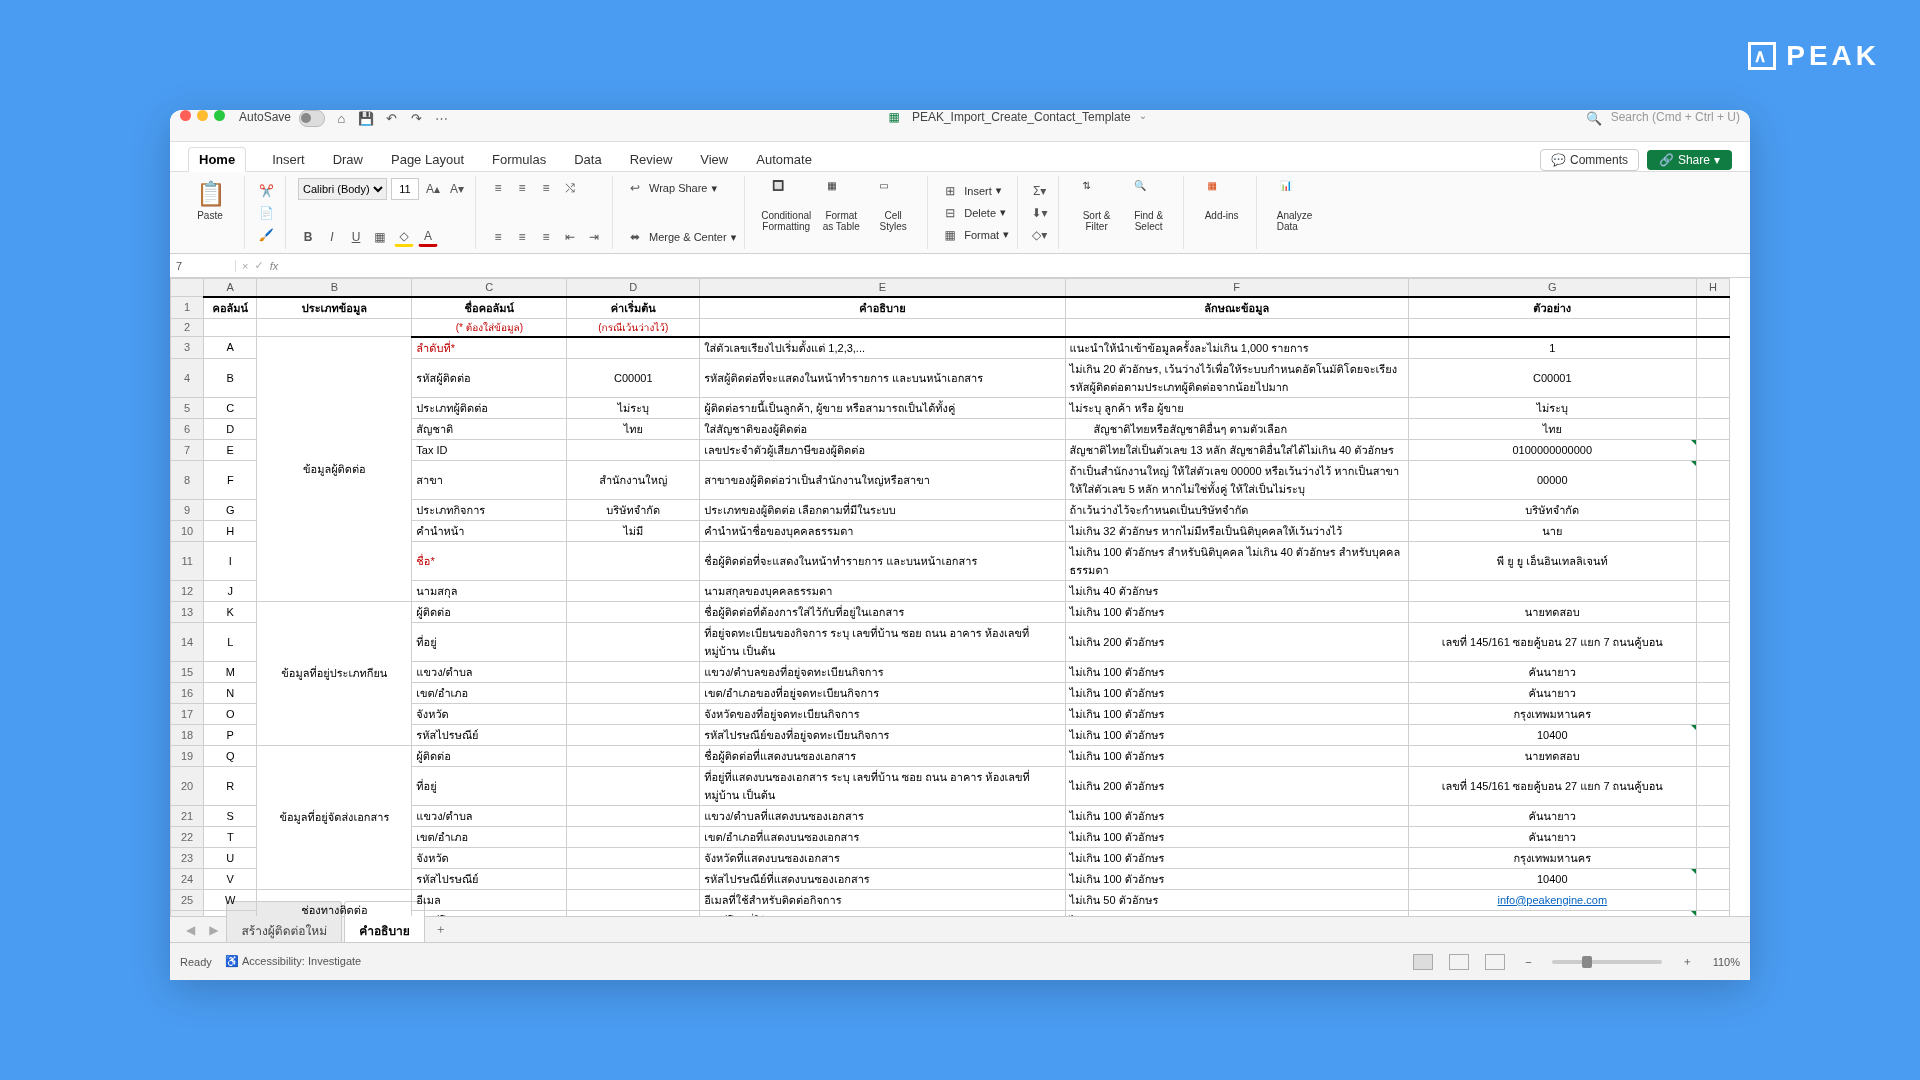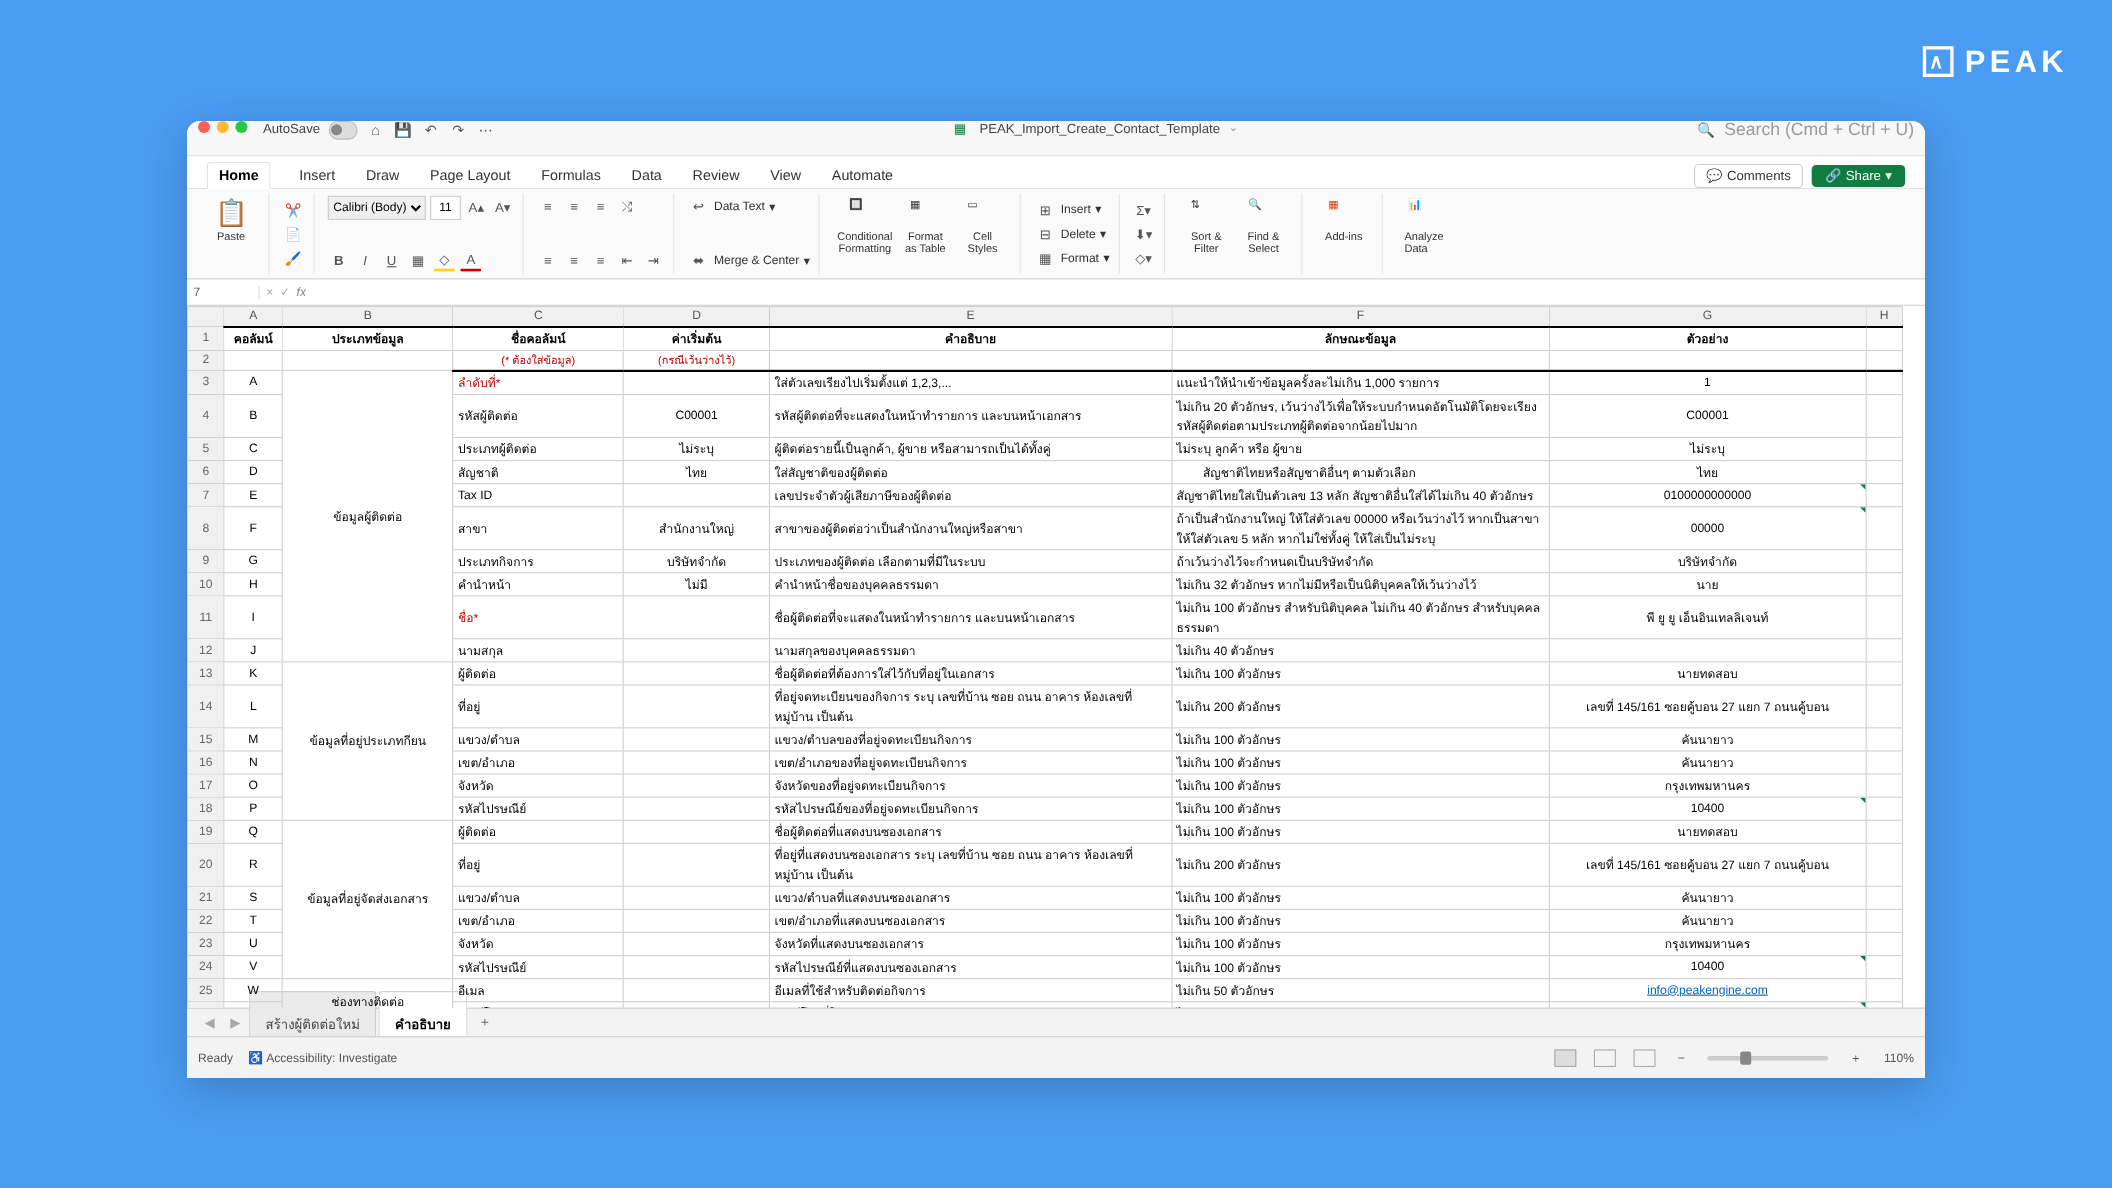--- a/index.html
+++ b/index.html
@@ -5,21 +5,21 @@
   * { margin:0; padding:0; box-sizing:border-box; }
   body { background:#4a9cf2; font-family:-apple-system,"Segoe UI",Arial,sans-serif; width:1920px; height:1080px; position:relative; overflow:hidden; }
   .peak-logo { position:absolute; top:40px; right:40px; color:#fff; font-size:28px; font-weight:700; letter-spacing:4px; display:flex; align-items:center; gap:10px;}
   .peak-logo .box { width:28px; height:28px; border:3px solid #fff; display:inline-flex; align-items:center; justify-content:center; font-size:18px;}
   .window { position:absolute; left:170px; top:110px; width:1580px; height:870px; background:#fff; border-radius:12px 12px 0 0; box-shadow:0 10px 40px rgba(0,0,0,0.2); overflow:hidden; display:flex; flex-direction:column;}
   .titlebar { display:flex; height:32px; padding:0 10px; background:#f7f7f7; border-bottom:1px solid #e0e0e0; font-size:12px; color:#444; gap:8px;}
   .traffic { display:flex; gap:6px; margin-right:6px;}
   .traffic span { width:11px; height:11px; border-radius:50%; display:inline-block;}
   .tr-r{background:#ff5f57}.tr-y{background:#febc2e}.tr-g{background:#28c840}
   .titlebar .spacer{flex:1}
-  .titlebar .search{ color:#999; font-size:16px;}
+  .titlebar .search{ color:#999; font-size:12px;}
   .tbico{ width:17px; height:17px; color:#555; display:inline-flex; align-items:center; justify-content:center; font-size:13px;}
   .menutabs{ display:flex; gap:24px; padding:6px 18px 0 18px; font-size:13px; color:#333; border-bottom:1px solid #ddd; height:30px; align-items:center;}
   .menutabs .tab{ padding:4px 2px; cursor:pointer;}
   .menutabs .tab.active{ background:#fff; border:1px solid #ddd; border-bottom:1px solid #fff; border-radius:4px 4px 0 0; padding:4px 10px; font-weight:600; color:#000;}
   .menutabs .right{ margin-left:auto; display:flex; gap:8px; align-items:center;}
   .btn-comment{ border:1px solid #ccc; border-radius:4px; padding:3px 10px; font-size:12px; display:flex; align-items:center; gap:4px;}
   .btn-share{ background:#107c41; color:#fff; border-radius:4px; padding:3px 12px; font-size:12px; display:flex; align-items:center; gap:4px;}
   .ribbon{ display:flex; background:#fafafa; border-bottom:1px solid #d0d0d0; height:82px; padding:4px 6px; gap:4px; font-size:11px; color:#333; overflow:hidden;}
   .rgroup{ display:flex; flex-direction:column; justify-content:space-between; border-right:1px solid #e3e3e3; padding:2px 8px;}
   .rgroup .row{ display:flex; gap:4px; align-items:center;}
@@ -149,21 +149,21 @@
       </div>
       <div class="row">
         <span class="rico">≡</span>
         <span class="rico">≡</span>
         <span class="rico">≡</span>
         <span class="rico">⇤</span>
         <span class="rico">⇥</span>
       </div>
     </div>
     <div class="rgroup">
-      <div class="row"><span class="rico">↩</span><span>Data Text</span> ▾</div>
+      <div class="row"><span class="rico">↩</span><span>Wrap Share</span> ▾</div>
       <div class="row"><span class="rico">⬌</span><span>Merge &amp; Center</span> ▾</div>
     </div>
     <div class="rgroup" style="flex-direction:row">
       <div class="bigico">
           <span class="glyph">🔲</span>
           <span style="white-space:pre-line;text-align:center">Conditional
 Formatting</span>
         </div>
       <div class="bigico">
           <span class="glyph">▦</span>

